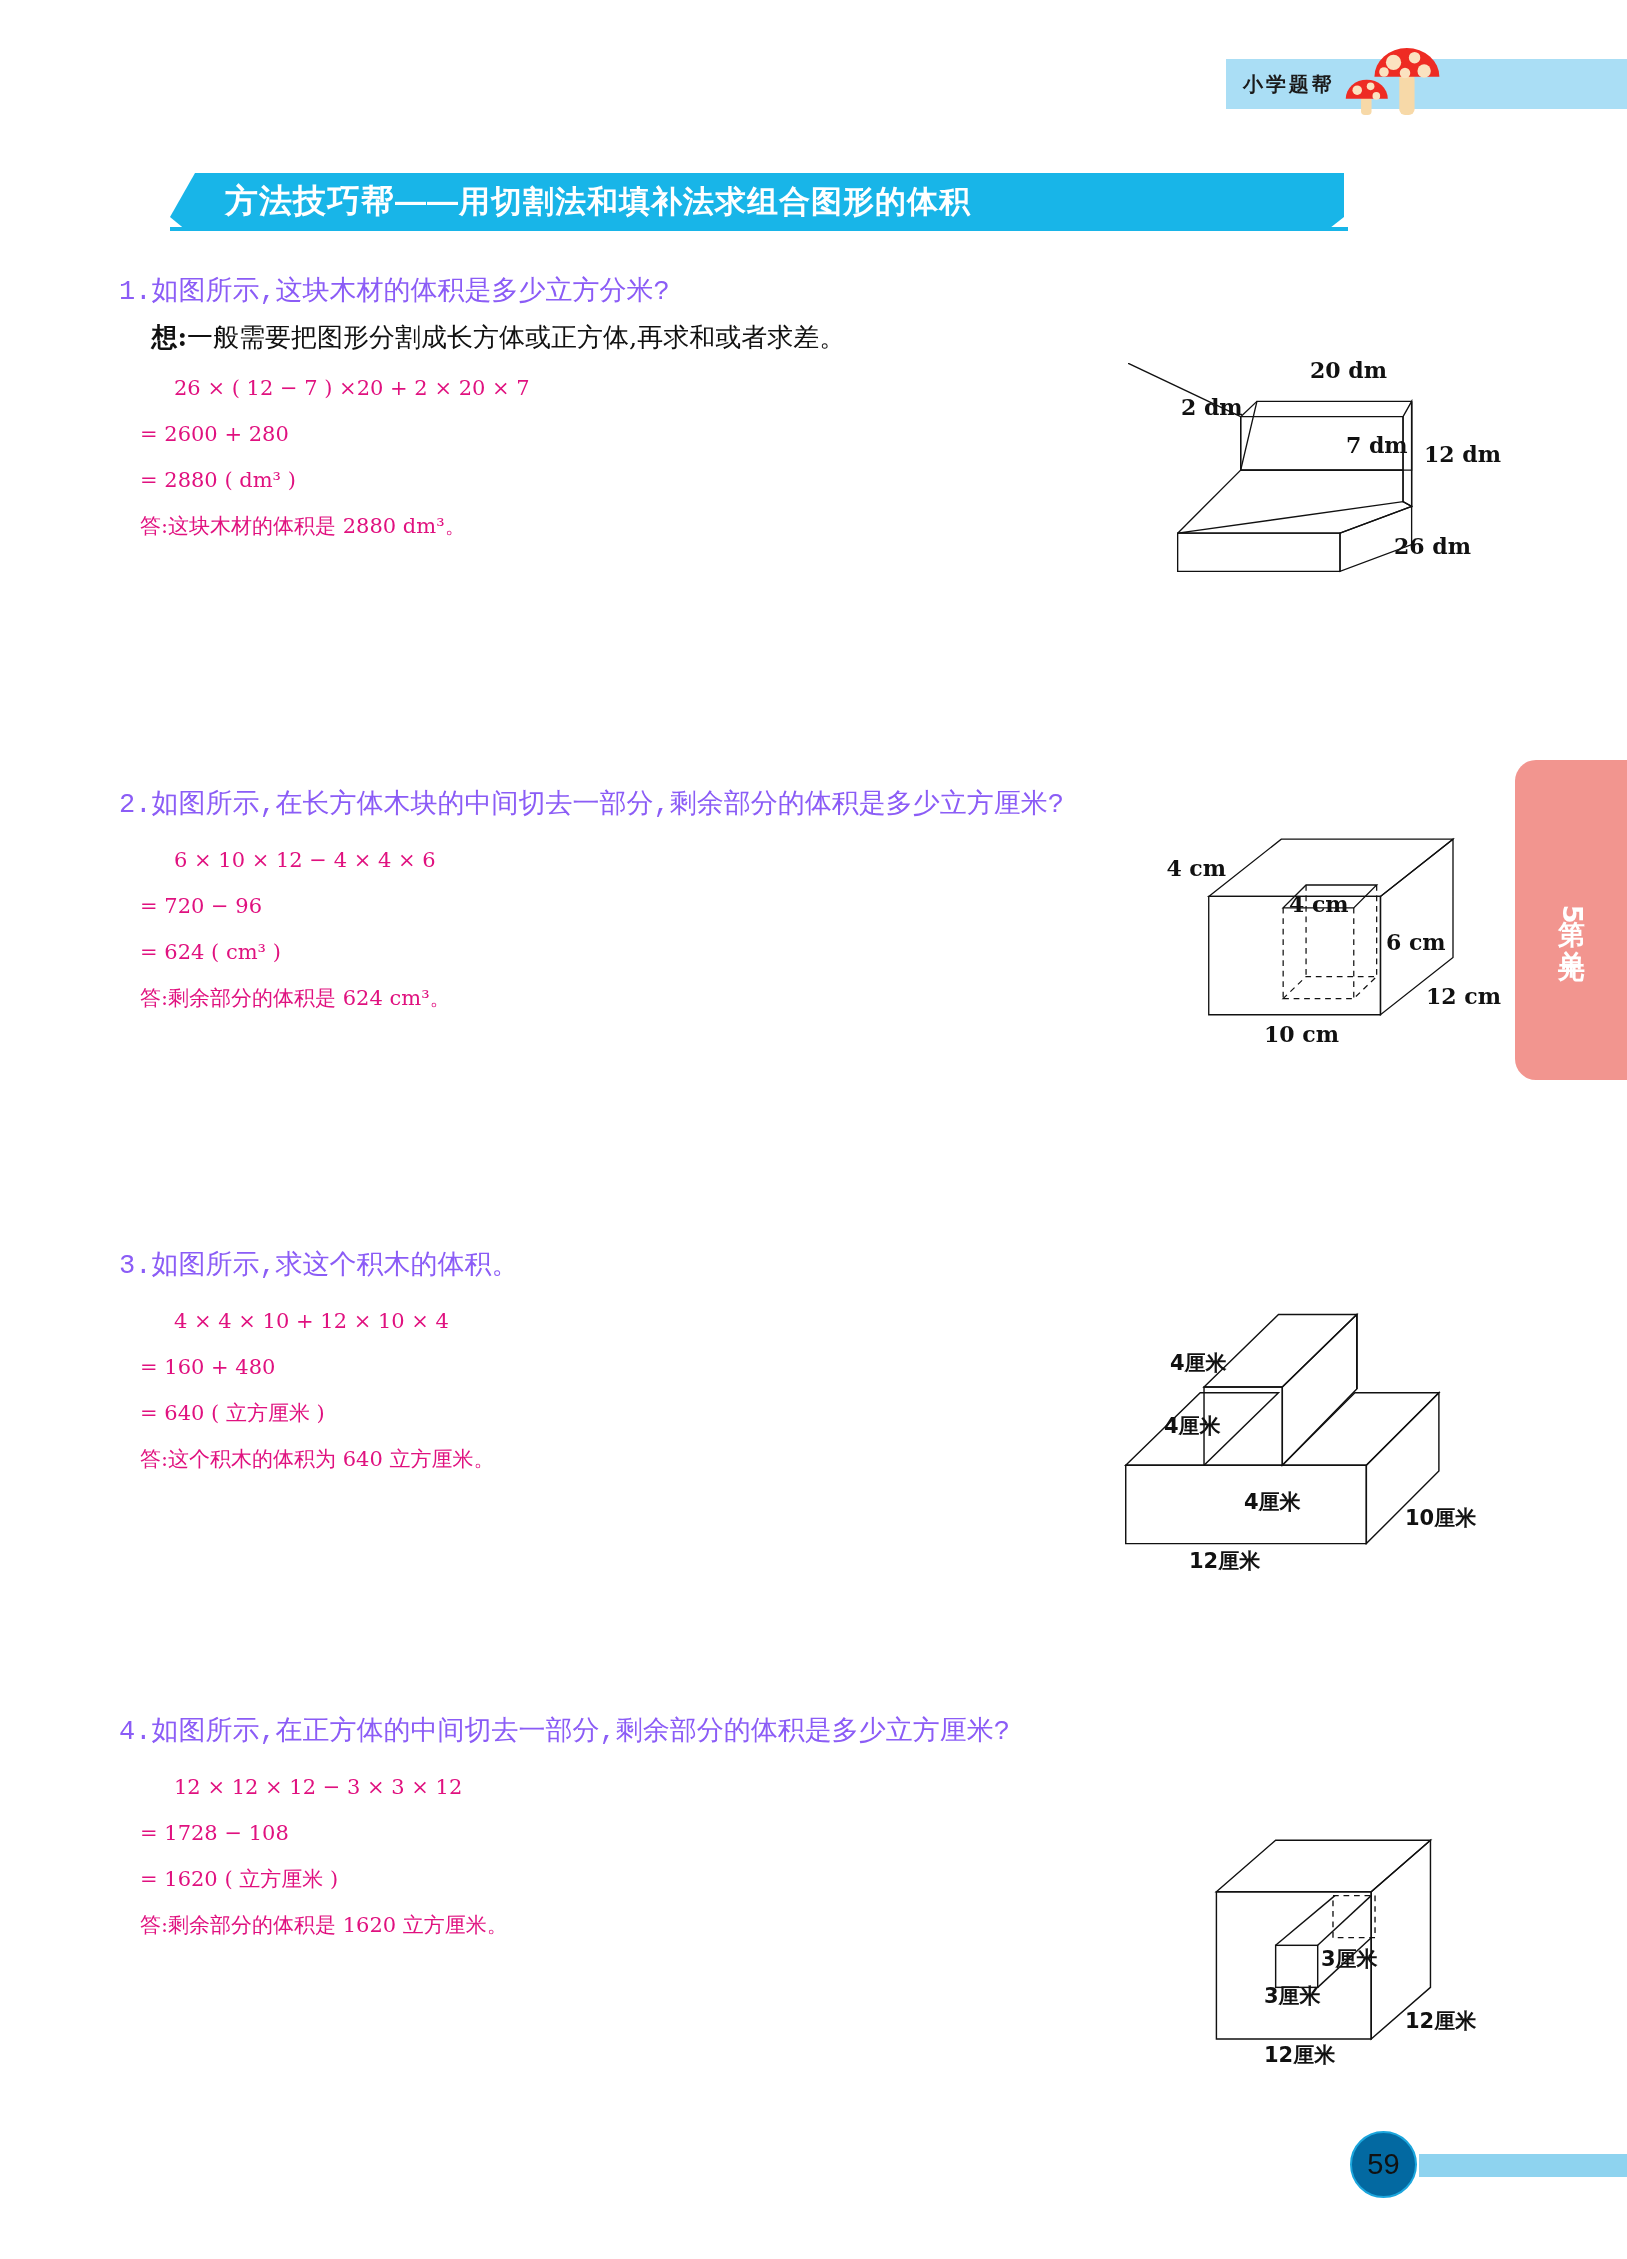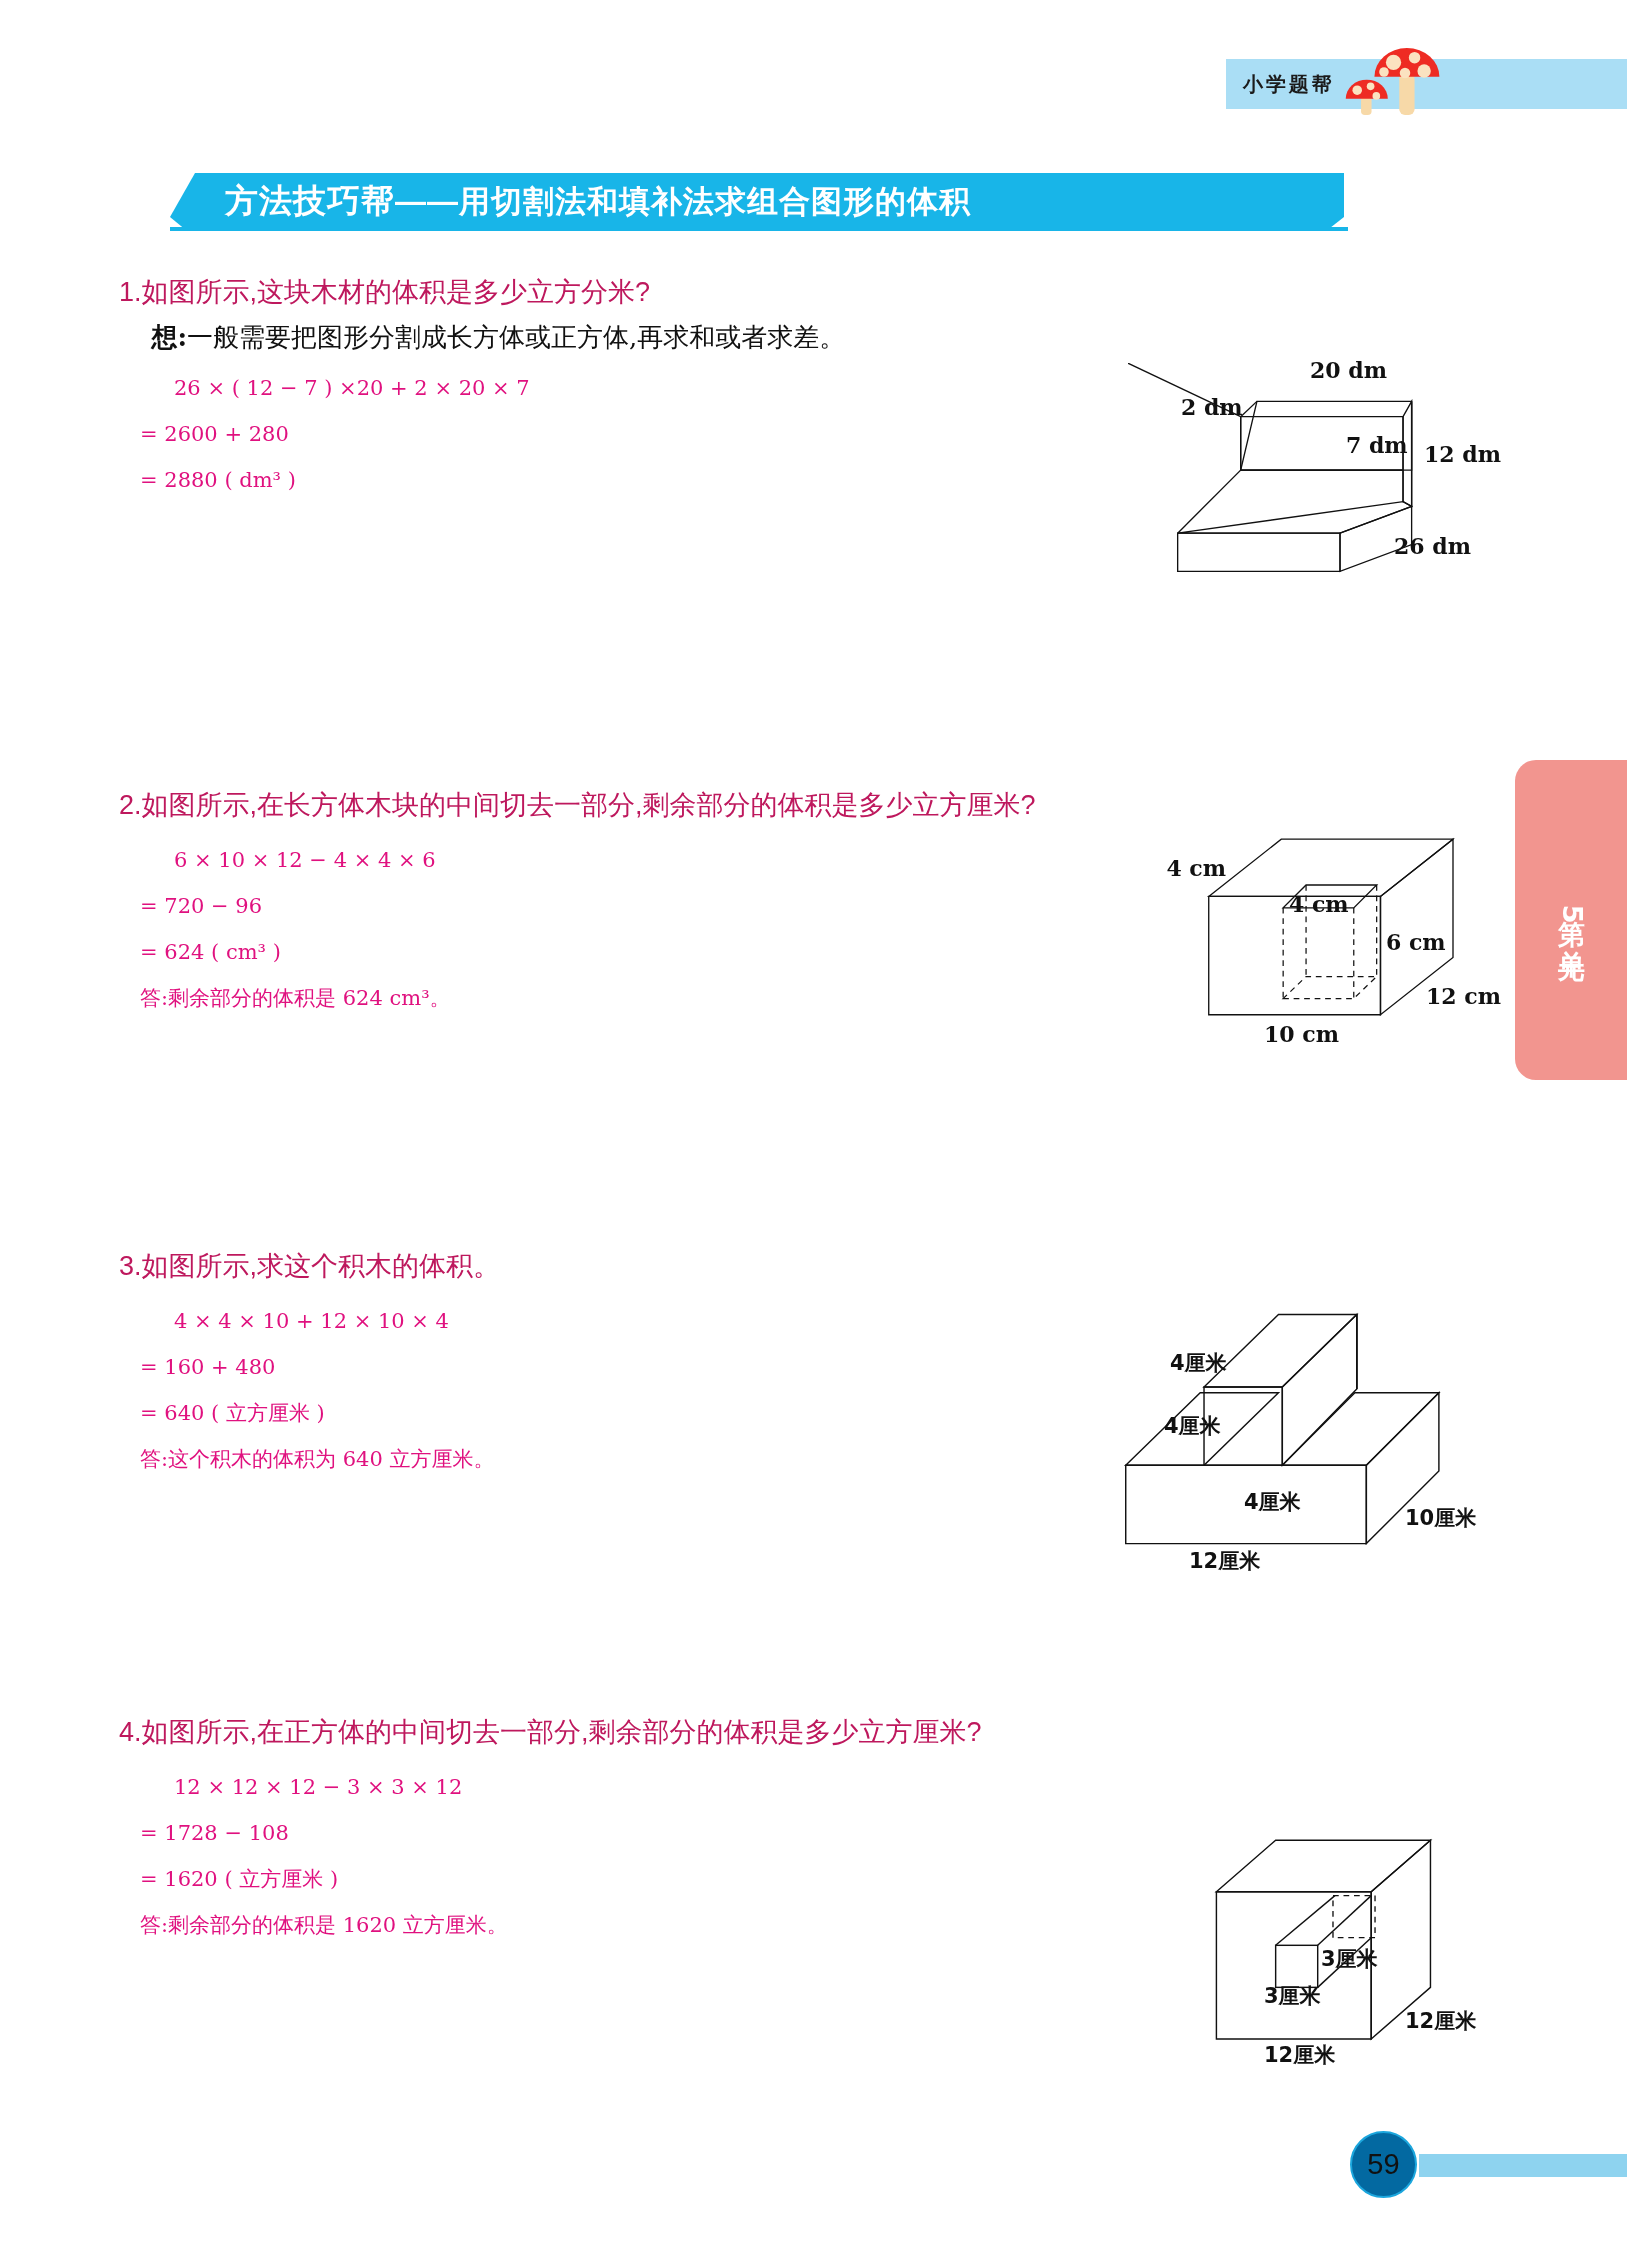--- a/index.html
+++ b/index.html
@@ -64,22 +64,22 @@
   .side-tab-text{
     writing-mode:vertical-rl;
     font-family:"DejaVu Sans", sans-serif;
     font-size:27px; font-weight:700; color:#ffffff;
     letter-spacing:5.7px;
   }
 
   
   .problem{ position:absolute; }
   .q-line{
-    font-family:Liberation Sans, sans-serif;
-    font-size:27px; color:#be185d; white-space:nowrap;
+    font-family:Liberation Mono, monospace;
+    font-size:27px; color:#8b5cf6; white-space:nowrap;
     line-height:38px;
   }
   .hint-line{
     font-family:"DejaVu Serif", serif;
     font-size:26px; color:#111; white-space:nowrap;
     line-height:38px; margin-left:32.5px; margin-top:6.7px;
   }
   .hint-line b{ font-weight:700; }
   .sol{
     color:#e0117f;
@@ -159,20 +159,21 @@
 <div class="problem" style="left:119px; top:273px;">
   <div class="q-line">
     <span>1.</span><span>如图所示,这块木材的体积是多少立方分米?</span>
   </div>
   <div class="hint-line">
     <b>想:</b><span>一般需要把图形分割成长方体或正方体,再求和或者求差。</span>
   </div>
   <div class="sol indent" style="margin-top:9.6px;">26 × ( 12 − 7 ) ×20 + 2 × 20 × 7</div>
   <div class="sol eq">= 2600 + 280</div>
   <div class="sol eq">= 2880 ( dm³ )</div>
+  <div class="sol eq">答:这块木材的体积是 2880 dm³。</div>
 </div>
 
 <div class="figure" style="left:1128px; top:363px; width:382px; height:220px;">
   <svg width="382" height="220" viewBox="0 0 400 230">
     <g fill="none" stroke="#111" stroke-width="1.4">
 
       <polygon points="118,112 297,112 297,40 135,40"></polygon>
       <line x1="118" y1="112" x2="118" y2="56"></line>
       <polyline points="118,56 135,40"></polyline>
       <line x1="118" y1="56" x2="288,56"></line>

